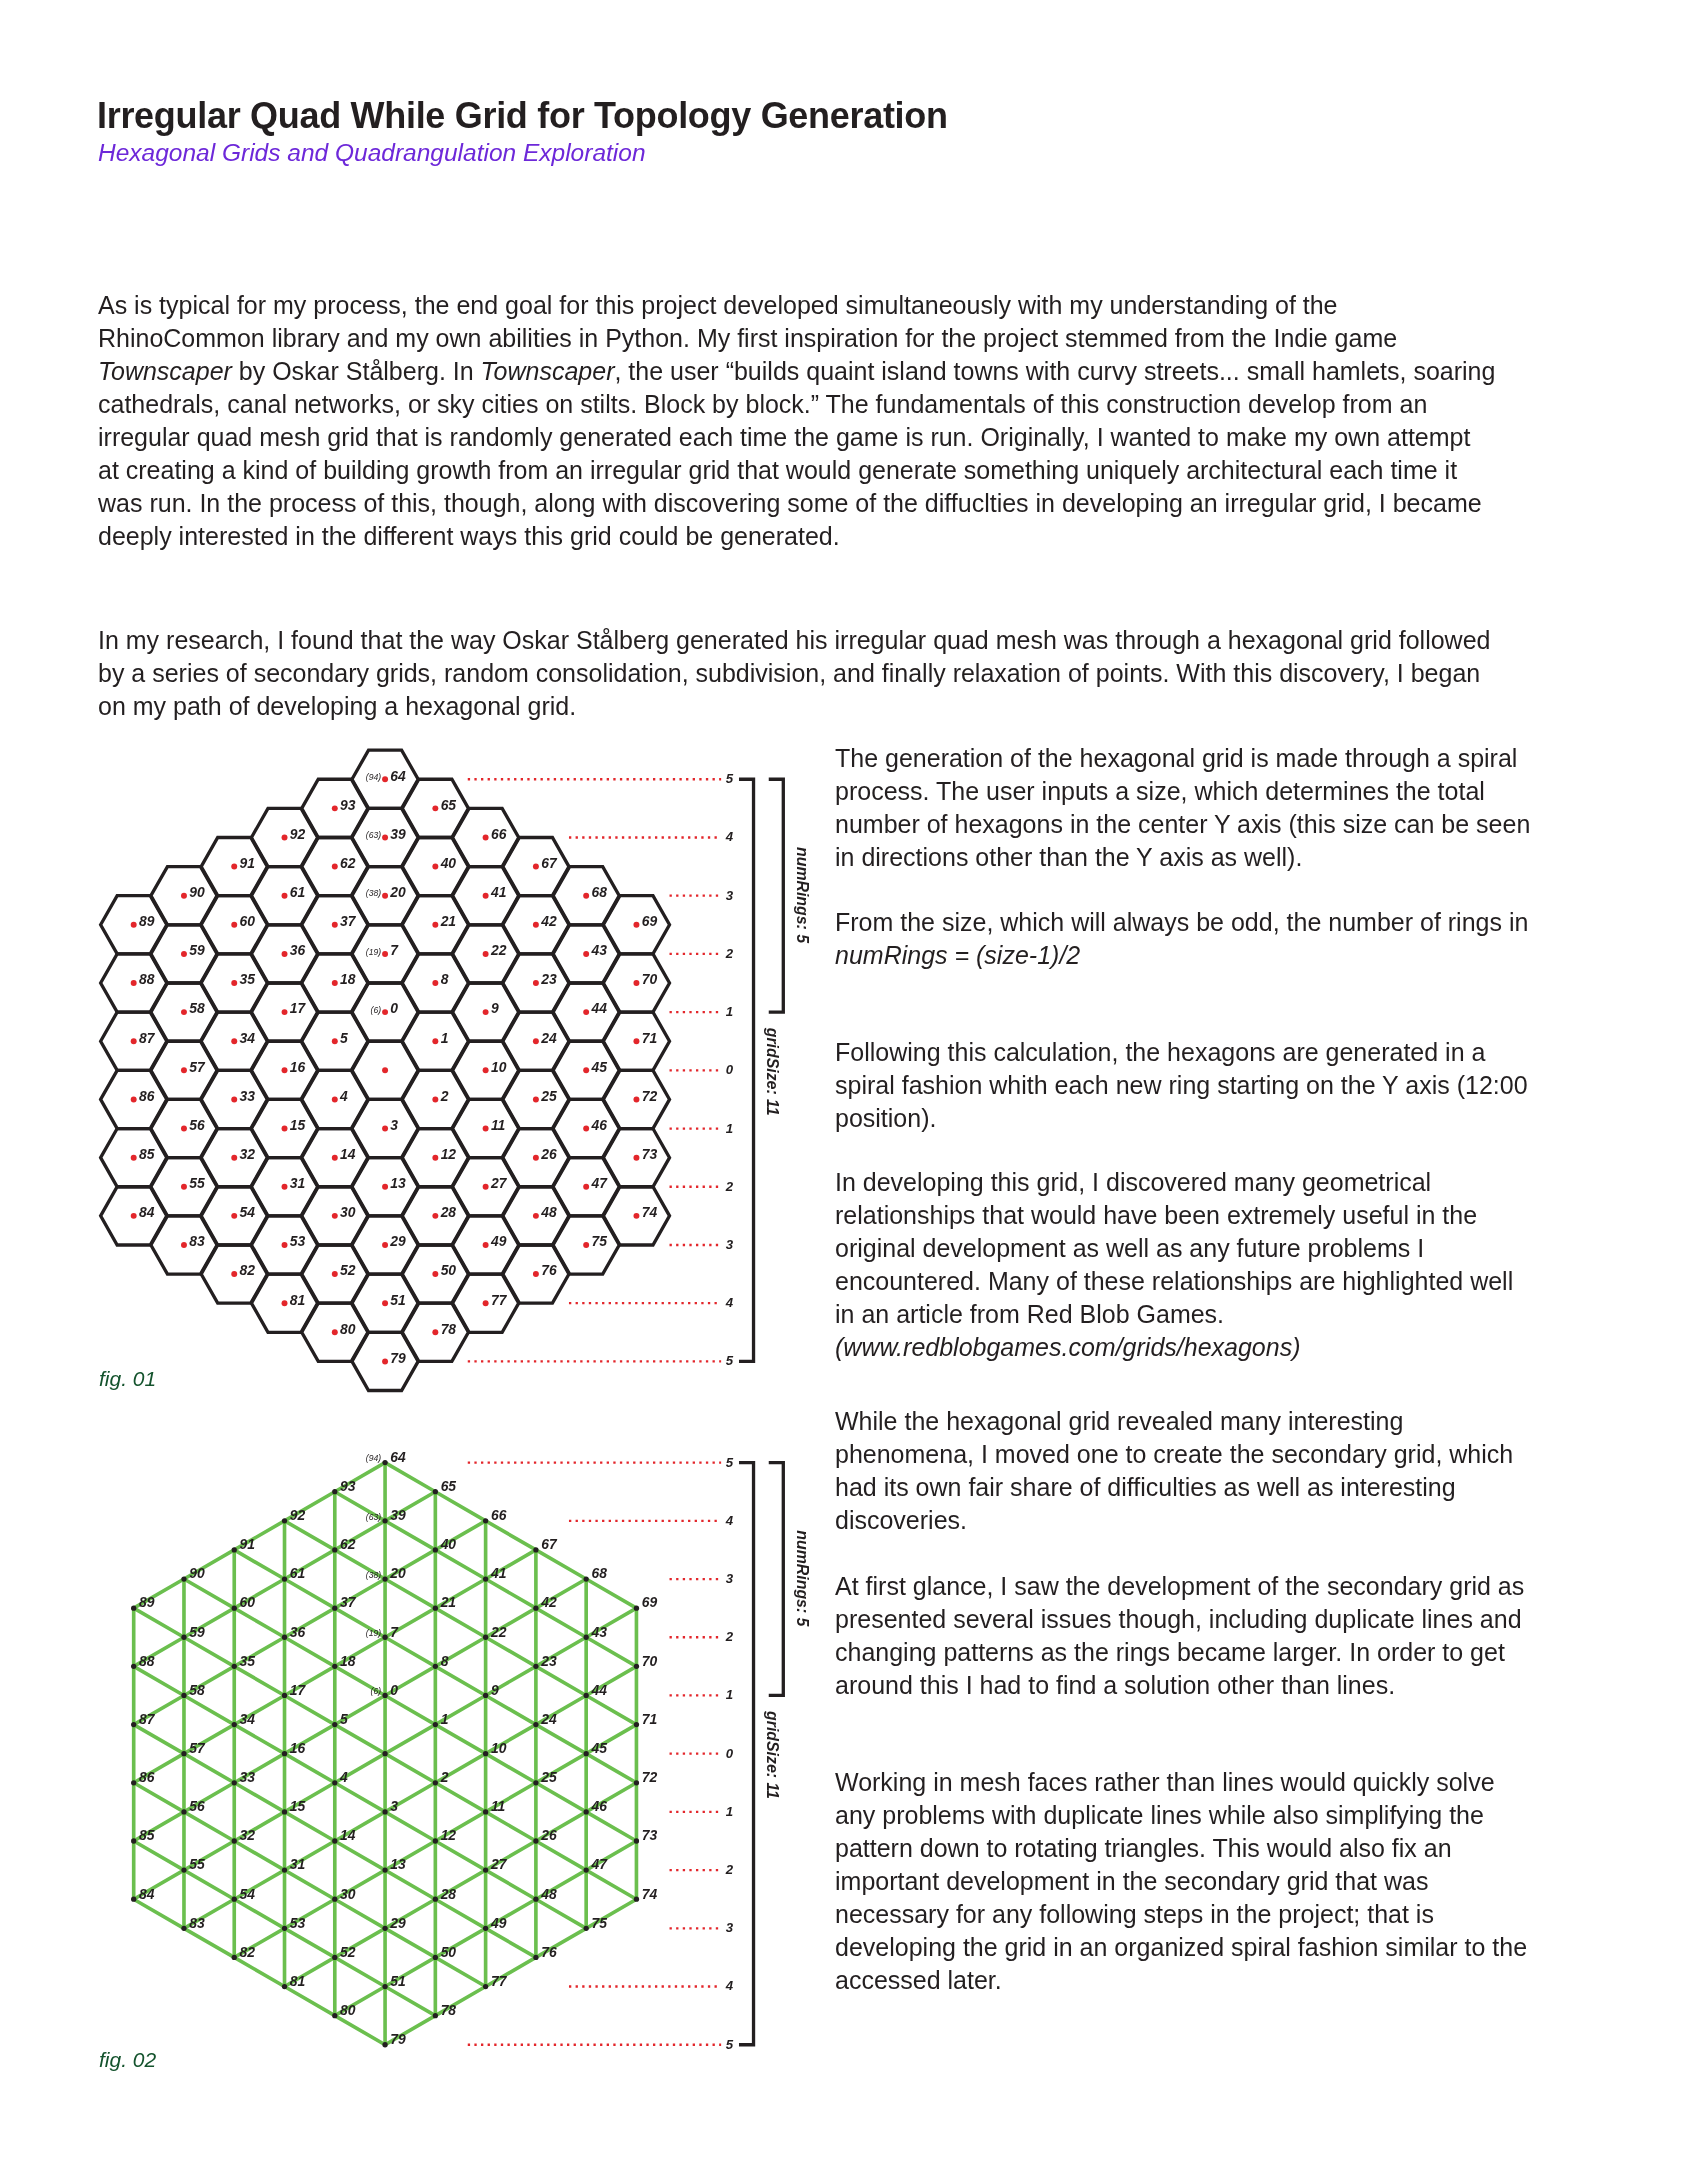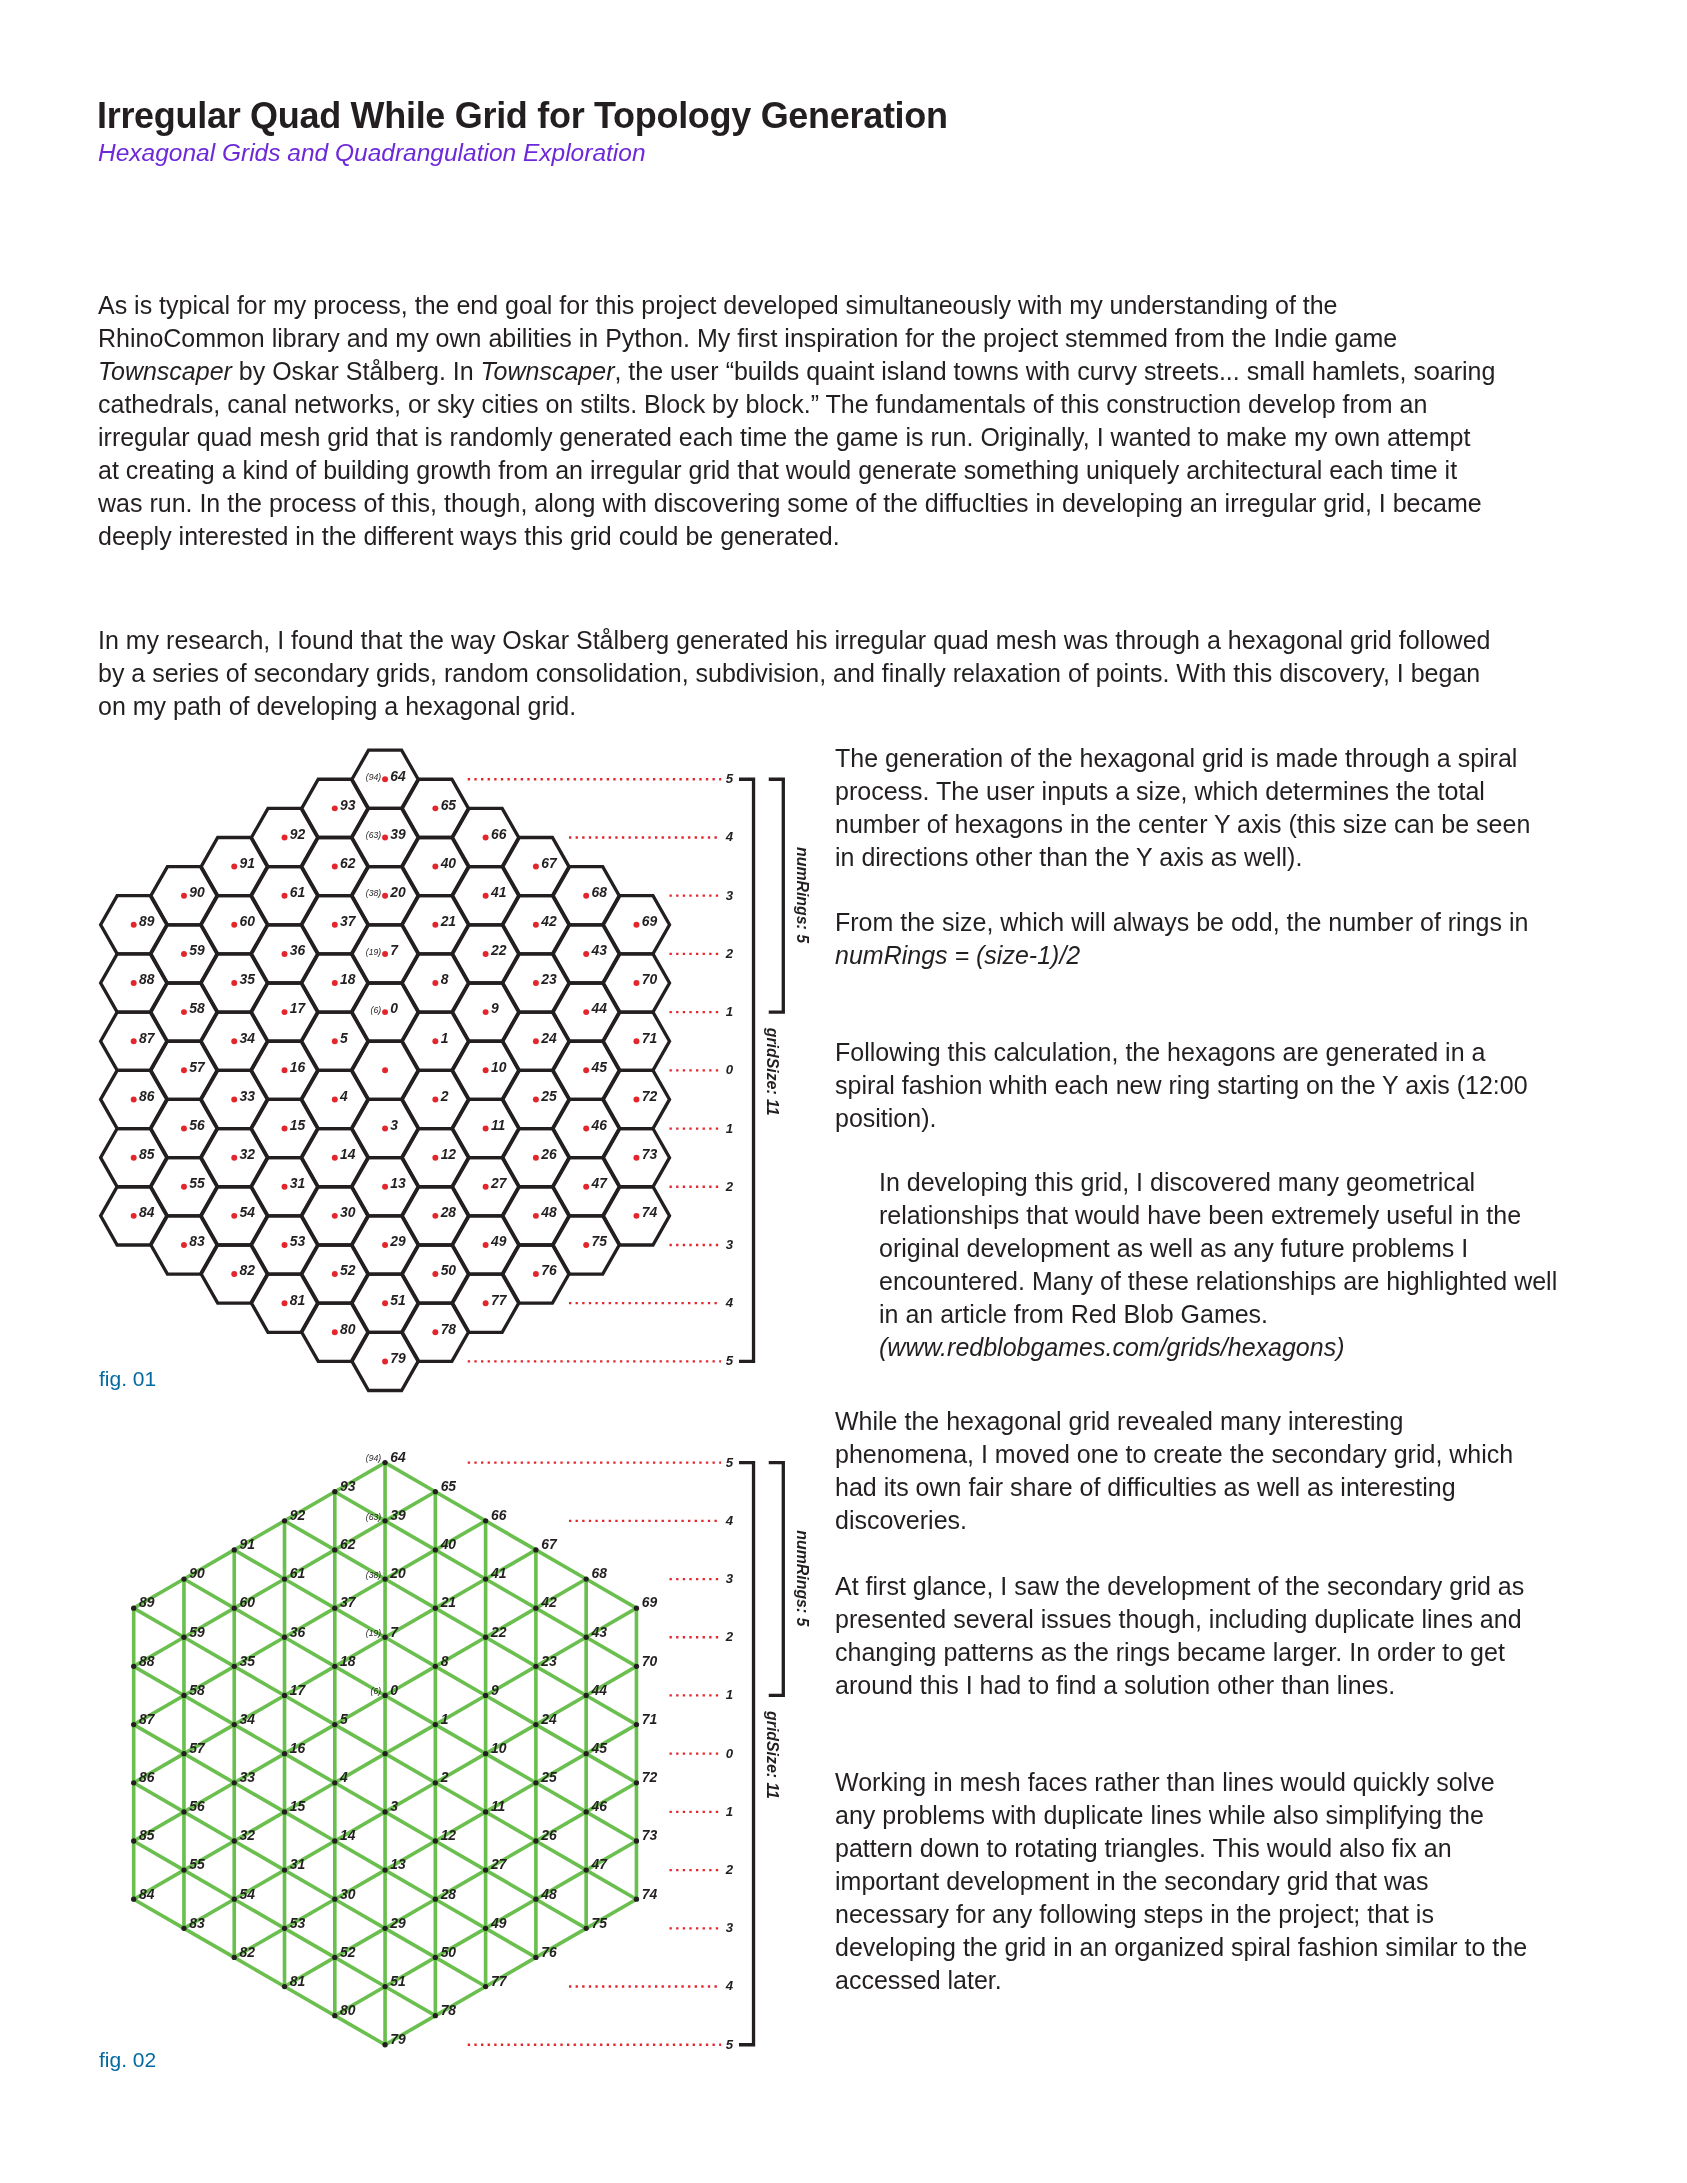--- a/index.html
+++ b/index.html
@@ -8,21 +8,21 @@
   .page { position: absolute; left: 0; top: 0; width: 1687px; height: 2183px; }
   .title { position: absolute; left: 97px; top: 95px; font-size: 36px; font-weight: bold;
            letter-spacing: -0.3px; white-space: nowrap; color: #231f20; }
   .subtitle { position: absolute; left: 98px; top: 139px; font-size: 24.5px; font-style: italic;
               white-space: nowrap; color: #6d28d9; }
   .para { position: absolute; font-size: 25px; line-height: 33px; color: #231f20; }
   .para .line { display: block; white-space: nowrap; height: 33px; }
   .para .it { font-style: italic; }
   .para.left { left: 98px; width: 1495px; }
   .para.right { left: 835px; width: 741px; }
-  .caption { position: absolute; left: 99px; font-size: 21px; color: #0369a1; }
+  .caption { position: absolute; left: 99px; font-size: 21px; font-style: italic; color: #14532d; }
   svg.fig { position: absolute; left: 0; top: 0; overflow: visible; }
   .num { font-family: "Liberation Sans", sans-serif; font-weight: bold; font-style: italic;
          font-size: 21px; fill: #231f20; }
   .paren { font-family: "Liberation Sans", sans-serif; font-style: italic; font-size: 13px; fill: #231f20; }
   .ring { font-family: "Liberation Sans", sans-serif; font-weight: bold; font-style: italic;
           font-size: 20px; fill: #231f20; }
   .brk { font-family: "Liberation Sans", sans-serif; font-weight: bold; font-style: italic;
          font-size: 24px; fill: #231f20; }
 </style>
 </head>
@@ -58,21 +58,21 @@
       </div>
       <div class="para right" style="top: 906px;">
         <span class="line"><span>From the size, which will always be odd, the number of rings in</span></span>
         <span class="line"><span class="it">numRings = (size-1)/2</span></span>
       </div>
       <div class="para right" style="top: 1036px;">
         <span class="line"><span>Following this calculation, the hexagons are generated in a</span></span>
         <span class="line"><span>spiral fashion whith each new ring starting on the Y axis (12:00</span></span>
         <span class="line"><span>position).</span></span>
       </div>
-      <div class="para right" style="top: 1166px; margin-left: 44px;">
+      <div class="para right" style="top: 1166px;">
         <span class="line"><span>In developing this grid, I discovered many geometrical</span></span>
         <span class="line"><span>relationships that would have been extremely useful in the</span></span>
         <span class="line"><span>original development as well as any future problems I</span></span>
         <span class="line"><span>encountered. Many of these relationships are highlighted well</span></span>
         <span class="line"><span>in an article from Red Blob Games.</span></span>
         <span class="line"><span class="it">(www.redblobgames.com/grids/hexagons)</span></span>
       </div>
       <div class="para right" style="top: 1405px;">
         <span class="line"><span>While the hexagonal grid revealed many interesting</span></span>
         <span class="line"><span>phenomena, I moved one to create the secondary grid, which</span></span>

